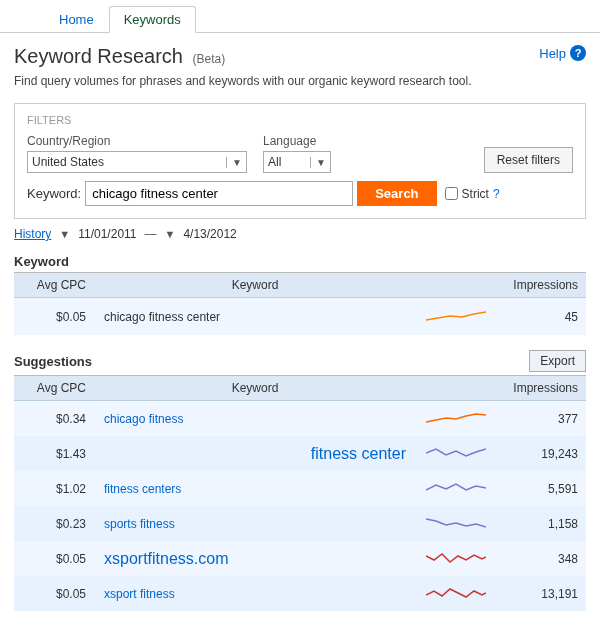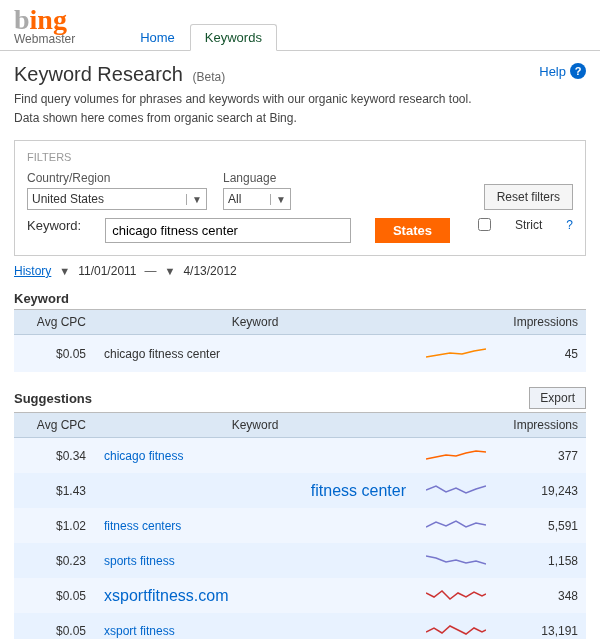--- a/index.html
+++ b/index.html
@@ -9,26 +9,20 @@
     #header { background: #fff; border-bottom: 1px solid #ddd; padding: 6px 12px 0 12px; display: flex; align-items: flex-end; gap: 20px; }
 
     
     #main { padding: 12px 14px; }
     .header-logo-area { display: flex; flex-direction: column; }
   </style>
 </head>
 <body>
 
 <div id="header" style="display:flex; align-items:flex-end; padding: 6px 14px 0 14px; border-bottom: 1px solid #ccc; background:#fff;">
-  <div class="header-logo-area">
-    <div style="font-size:28px; font-weight:bold; font-family:Georgia,serif; line-height:1;">
-      <span style="color:#aaa;">b</span><span style="color:#ff6600;">ing</span>
-    </div>
-    <div style="font-size:12px; color:#666; margin-top:-2px; margin-bottom:4px;">Webmaster</div>
-  </div>
   <nav style="display:flex; align-items:flex-end; margin-left:30px; gap:0;">
     <a style="padding:5px 14px; font-size:13px; color:#0066cc; text-decoration:none; border:1px solid transparent; border-bottom:none; cursor:pointer;">Home</a>
     <a style="padding:5px 14px; font-size:13px; color:#14532d; text-decoration:none; border:1px solid #ccc; border-bottom:1px solid #fff; background:#fff; border-radius:3px 3px 0 0; margin-bottom:-1px; cursor:pointer;">Keywords</a>
   </nav>
 </div>
 
 <div id="main" style="padding: 12px 14px;">
 
   <div style="display:flex; justify-content:space-between; align-items:flex-start; margin-bottom:4px;">
     <div>
@@ -36,49 +30,48 @@
       <span style="font-size:12px; color:#666; margin-left:6px;">(Beta)</span>
     </div>
     <div style="display:flex; align-items:center; gap:4px; cursor:pointer;">
       <span style="color:#0066cc; font-size:13px;">Help</span>
       <span style="background:#0066cc; color:#fff; border-radius:50%; width:16px; height:16px; display:inline-flex; align-items:center; justify-content:center; font-size:11px; font-weight:bold;">?</span>
     </div>
   </div>
 
   <div style="font-size:12px; color:#444; margin-bottom:12px; line-height:1.6;">
     <div>Find query volumes for phrases and keywords with our organic keyword research tool.</div>
-    <div>Data shown here comes from organic search at Bing.</div>
   </div>
 
   <div style="border:1px solid #ccc; padding:10px 12px 12px; margin-bottom:8px;">
     <div style="font-size:11px; color:#999; text-transform:uppercase; margin-bottom:8px;">FILTERS</div>
 
     <div style="display:flex; align-items:flex-end; gap:16px; margin-bottom:8px;">
       <div style="display:flex; flex-direction:column; gap:3px;">
         <div style="font-size:12px; color:#555;">Country/Region</div>
-        <div style="display:flex; align-items:center; border:1px solid #aaa; background:#fff; padding:3px 4px; font-size:12px; width:180px; cursor:pointer;">
+        <div style="display:flex; align-items:center; border:1px solid #aaa; background:#fff; padding:3px 4px; font-size:12px; width:220px; cursor:pointer;">
           <span style="flex:1;">United States</span>
           <span style="border-left:1px solid #aaa; padding-left:5px; color:#555; font-size:10px;">▼</span>
         </div>
       </div>
       <div style="display:flex; flex-direction:column; gap:3px;">
         <div style="font-size:12px; color:#555;">Language</div>
         <div style="display:flex; align-items:center; border:1px solid #aaa; background:#fff; padding:3px 4px; font-size:12px; width:68px; cursor:pointer;">
           <span style="flex:1;">All</span>
           <span style="border-left:1px solid #aaa; padding-left:5px; color:#555; font-size:10px;">▼</span>
         </div>
       </div>
       <div style="flex:1;"></div>
       <button style="border:1px solid #aaa; background:#f5f5f5; padding:5px 12px; font-size:12px; cursor:pointer; color:#333; align-self:flex-end;">Reset filters</button>
     </div>
 
-    <div style="display:flex; align-items:flex-start; gap:24px;">
+    <div style="display:flex; align-items:center; gap:4px;">
       <label style="font-size:13px; color:#333;">Keyword:</label>
       <input type="text" value="chicago fitness center" style="border: 1px solid rgb(170, 170, 170); padding: 4px 6px; font-size: 13px; width: 268px;">
-      <button style="background:#ff6600; color:#fff; border:none; padding:5px 18px; font-size:13px; font-weight:bold; cursor:pointer;">States</button>
+      <button style="background:#ff6600; color:#fff; border:none; padding:5px 18px; font-size:13px; font-weight:bold; cursor:pointer;">Search</button>
       <input type="checkbox" style="margin-left: 4px;">
       <span style="font-size:12px; color:#333;">Strict</span>
       <span style="color:#0066cc; font-size:12px; cursor:pointer;">?</span>
     </div>
   </div>
 
   <div style="display:flex; align-items:center; gap:8px; margin-bottom:10px; font-size:12px;">
     <a style="color:#0066cc; text-decoration:underline; cursor:pointer;">History</a>
     <span style="color:#555; font-size:11px;">▼</span>
     <span style="color:#333;">11/01/2011</span>

